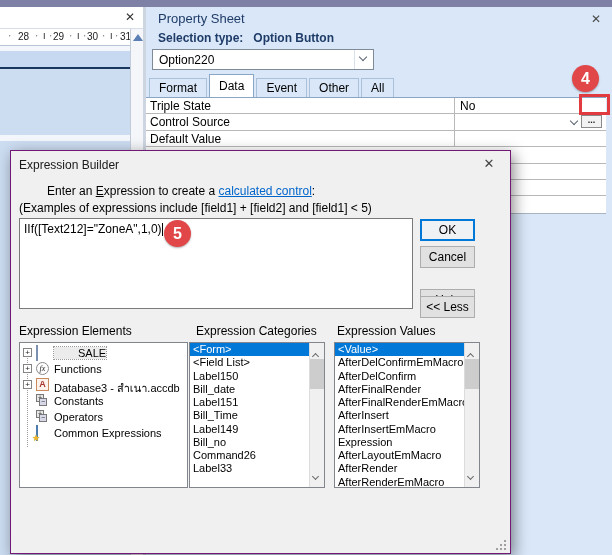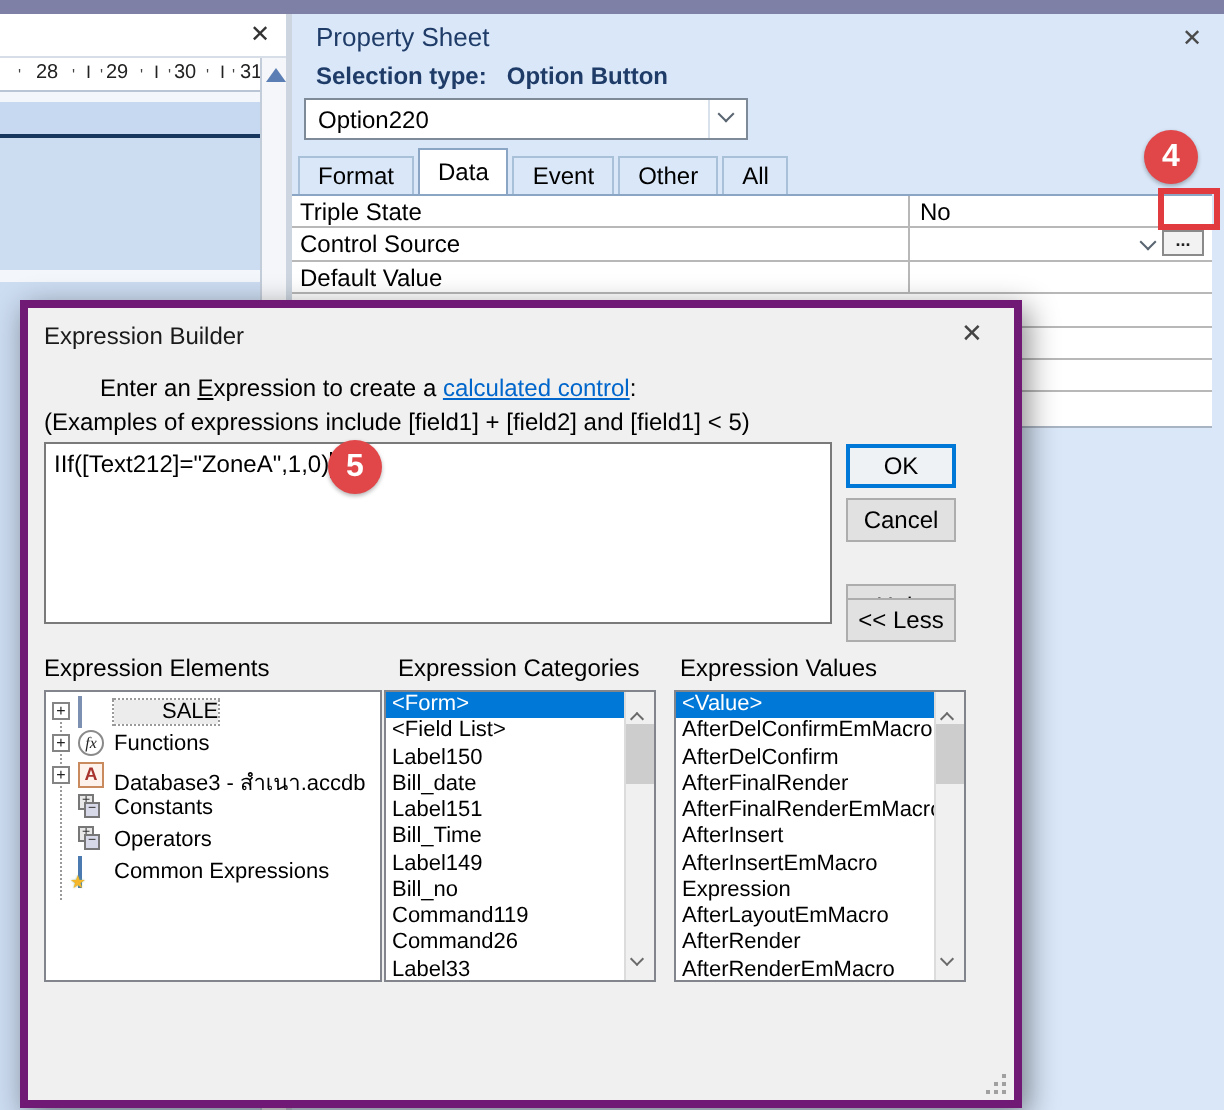--- a/index.html
+++ b/index.html
@@ -42,21 +42,21 @@
   .ps-tab.active { background:#ffffff; height:23px; padding-top:4px; border-color:#8ba6c4; position:relative; z-index:2; }
   .ps-grid { position:absolute; left:0; top:90px; width:460px; height:117px; background:#ffffff; border-top:1px solid #8ba6c4; border-bottom:1px solid #a9b4c2; }
   .ps-row { position:relative; height:16.4px; border-bottom:1px solid #b8b8b8; display:flex; }
   .ps-row:last-child { border-bottom:none; }
   .ps-name { width:309px; border-right:1px solid #b8b8b8; font-size:12px; color:#000; padding:1px 0 0 4px; }
   .ps-val { flex:1; position:relative; font-size:12px; color:#000; padding:1px 0 0 5px; }
   .ps-val .chev { position:absolute; right:29px; top:4px; }
   .builder-btn { position:absolute; right:4px; top:1px; width:21px; height:13px; background:#f2f2f2; border:1px solid #8a8a8a; font-size:9px; font-weight:bold; color:#222; line-height:9px; text-align:center; }
 
   
-  .dialog { left:10px; top:150px; width:501px; height:404px; background:#f0f0f0; border:4px solid #701a75; box-shadow:3px 4px 14px rgba(0,0,0,0.45); z-index:10; font-size:12px; color:#000; }
+  .dialog { left:10px; top:150px; width:501px; height:404px; background:#f0f0f0; border:1px solid #701a75; box-shadow:3px 4px 14px rgba(0,0,0,0.45); z-index:10; font-size:12px; color:#000; }
   .dlg-title { position:absolute; left:8px; top:7px; font-size:12px; color:#1a1a1a; }
   .dlg-close { position:absolute; right:12px; top:4px; width:18px; height:18px; font-size:13px; color:#444; text-align:center; line-height:18px; }
   .dlg-instruction { position:absolute; left:8px; top:33px;margin-left:28px; }
   .dlg-instruction .accel { text-decoration:underline; }
   .dlg-instruction a { color:#0066cc; text-decoration:underline; }
   .dlg-examples { position:absolute; left:8px; top:50px; }
   .expr-box { position:absolute; left:8px; top:67px; width:394px; height:91px; background:#fff; border:1px solid #7a7a7a; padding:3px 4px; }
   .cursor-bar { display:inline-block; width:1px; height:13px; background:#000; vertical-align:text-bottom; }
   .dlg-btn { position:absolute; left:409px; width:55px; height:22px; background:#e1e1e1; border:1px solid #adadad; font-size:12px; text-align:center; line-height:20px; }
   .dlg-btn.ok { top:68px; background:#eef2f5; border:2px solid #0078d7; line-height:18px; }
@@ -239,21 +239,20 @@
   <div class="lbox box-categories">
     <div style="margin-right:15px">
       <div class="list-item selected">&lt;Form&gt;</div>
       <div class="list-item">&lt;Field List&gt;</div>
       <div class="list-item">Label150</div>
       <div class="list-item">Bill_date</div>
       <div class="list-item">Label151</div>
       <div class="list-item">Bill_Time</div>
       <div class="list-item">Label149</div>
       <div class="list-item">Bill_no</div>
-      <div class="list-item">Command119</div>
       <div class="list-item">Command26</div>
       <div class="list-item">Label33</div>
     </div>
     <div class="scrollbar">
       <span class="sb-up"><span class="sb-chev"></span></span>
       <span class="sb-thumb"></span>
       <span class="sb-down"><span class="sb-chev"></span></span>
     </div>
   </div>
 

